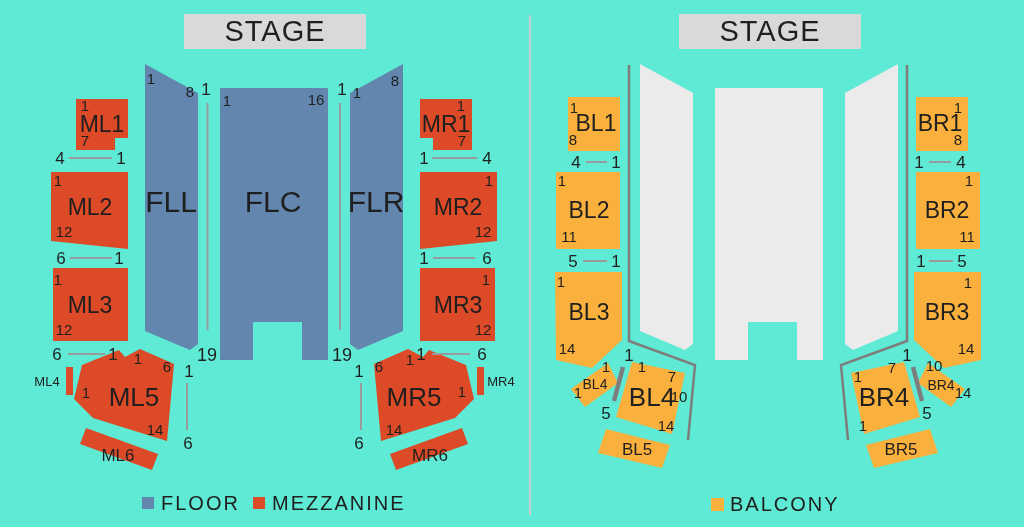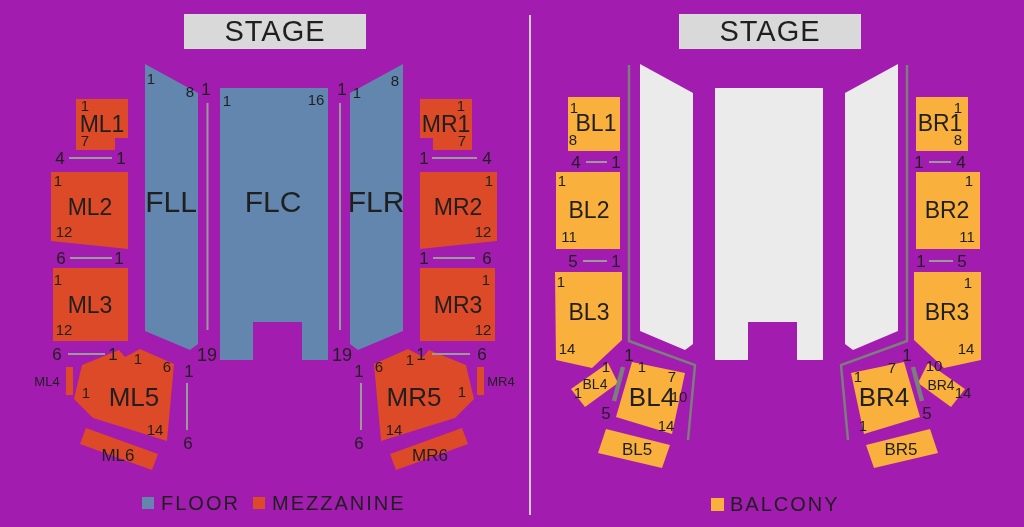--- a/index.html
+++ b/index.html
@@ -1,20 +1,20 @@
 <!DOCTYPE html>
 <html><head>
 <meta charset="utf-8">
 <style>
   html, body { margin: 0; padding: 0; background: #ffffff; }
   #stage-wrap {
     position: relative;
     width: 1024px;
     height: 527px;
-    background: #a21caf;
+    background: #5eead4;
     overflow: hidden;
   }
   svg text {
     font-family: "Liberation Sans", sans-serif;
     fill: #1f1f1f;
   }
   .stage-text {
     font-size: 29px;
     letter-spacing: 1px;
     text-anchor: middle;

